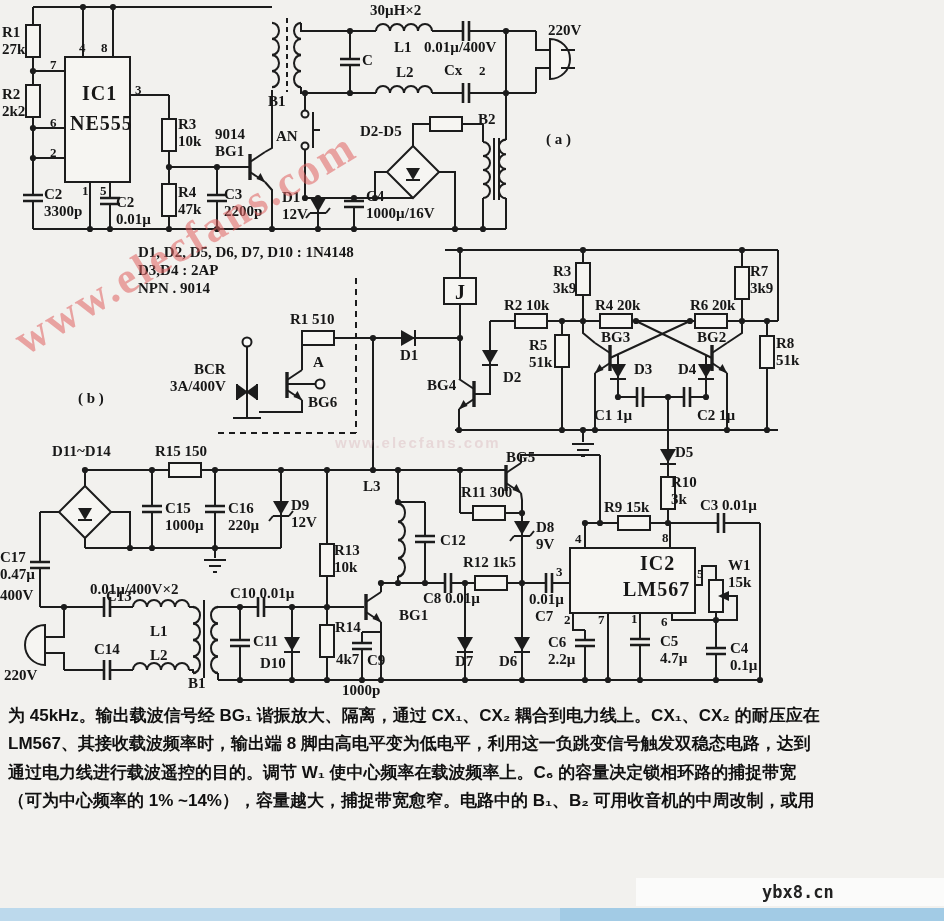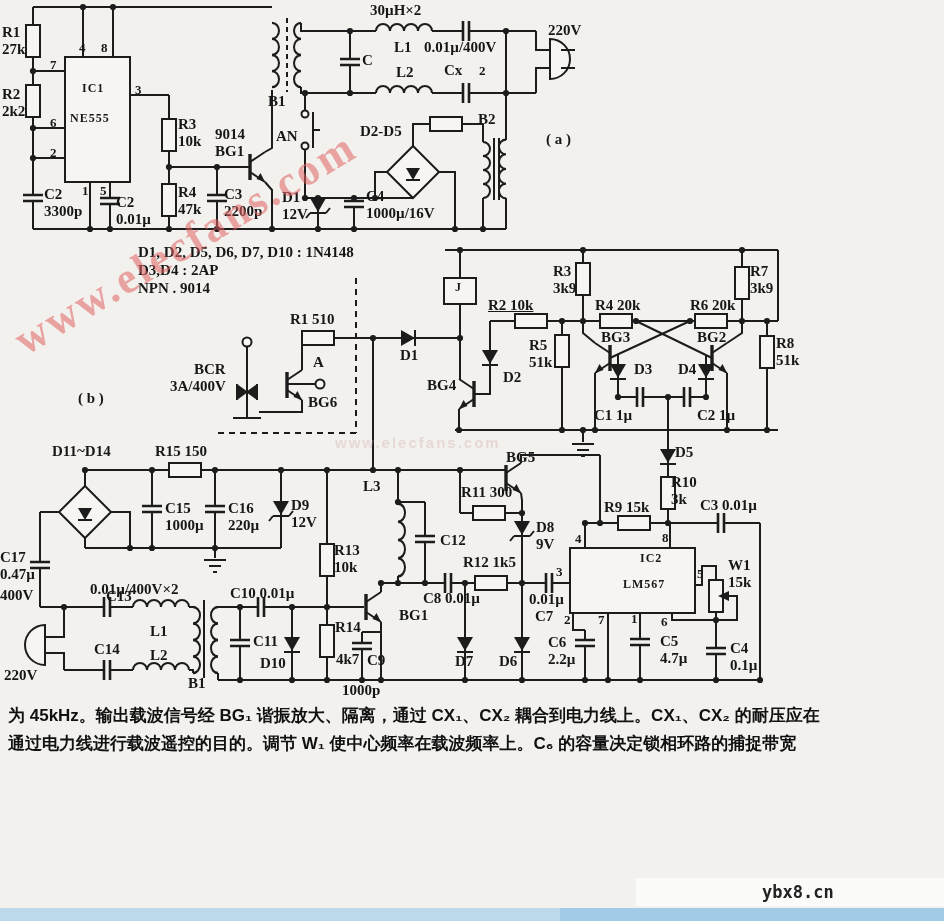--- a/index.html
+++ b/index.html
@@ -2,21 +2,21 @@
 <html><head>
 <meta charset="utf-8">
 <style>
   html,body{margin:0;padding:0;}
   #stage{position:relative;width:944px;height:921px;background:#f2f1ee;overflow:hidden;
          font-family:"Liberation Serif", serif;}
   svg{position:absolute;left:0;top:0;}
   .lbl{position:absolute;font:bold 15px/1.12 "Liberation Serif", serif;color:#171717;
        white-space:pre-line;letter-spacing:0;}
   .lbl.pin{font-size:13px;font-weight:bold;}
-  .lbl.ic{font-size:12px;letter-spacing:1px;font-family:Liberation Serif, serif;}
+  .lbl.ic{font-size:20px;letter-spacing:1px;font-family:Liberation Serif, serif;}
   .wm{position:absolute;left:18px;top:318px;font:bold 44px "Liberation Serif", serif;
       color:rgba(224,96,96,0.55);letter-spacing:3px;transform:rotate(-31deg);
       transform-origin:left center;pointer-events:none;}
   .wm2{position:absolute;left:335px;top:434px;font:bold 15px "Liberation Sans", sans-serif;
       color:rgba(205,150,160,0.28);letter-spacing:2px;pointer-events:none;}
   .caption{position:absolute;left:8px;top:702px;width:930px;
       font:bold 17px/28.4px "Liberation Sans", sans-serif;color:#111;}
   .cap-indent{display:inline-block;width:52px;}
   .cap-title{margin-right:14px;}
   .site-band{position:absolute;left:636px;top:878px;width:308px;height:28px;background:#fbfbfa;}
@@ -388,21 +388,21 @@
       <div class="lbl" style="left: 138px; top: 262px;">D3,D4 : 2AP</div>
       <div class="lbl" style="left: 138px; top: 280px;">NPN . 9014</div>
       <div class="lbl" style="left: 78px; top: 390px;">( b )</div>
       <div class="lbl" style="left: 290px; top: 311px;">R1 510</div>
       <div class="lbl" style="left: 313px; top: 354px;">A</div>
       <div class="lbl" style="left: 194px; top: 361px;">BCR</div>
       <div class="lbl" style="left: 170px; top: 378px;">3A/400V</div>
       <div class="lbl" style="left: 308px; top: 394px;">BG6</div>
       <div class="lbl" style="left: 400px; top: 347px;">D1</div>
       <div class="lbl ic" style="left: 455px; top: 281px;">J</div>
-      <div class="lbl" style="left: 488px; top: 297px; text-decoration: underline;">R2 10k</div>
+      <div class="lbl" style="left: 504px; top: 297px;">R2 10k</div>
       <div class="lbl" style="left: 553px; top: 263px;">R3
 3k9</div>
       <div class="lbl" style="left: 595px; top: 297px;">R4 20k</div>
       <div class="lbl" style="left: 690px; top: 297px;">R6 20k</div>
       <div class="lbl" style="left: 750px; top: 263px;">R7
 3k9</div>
       <div class="lbl" style="left: 529px; top: 337px;">R5
 51k</div>
       <div class="lbl" style="left: 776px; top: 335px;">R8
 51k</div>
@@ -477,21 +477,23 @@
 4.7µ</div>
       <div class="lbl" style="left: 730px; top: 640px;">C4
 0.1µ</div>
     </div>
 
   <div class="wm">www.elecfans.com</div>
   <div class="wm2">www.elecfans.com</div>
 
   <div class="caption">
     <div class="cap-line">为 45kHz。输出载波信号经 BG₁ 谐振放大、隔离，通过 CX₁、CX₂ 耦合到电力线上。CX₁、CX₂ 的耐压应在</div>
+    <div class="cap-line">LM567、其接收载波频率时，输出端 8 脚由高电平变为低电平，利用这一负跳变信号触发双稳态电路，达到</div>
     <div class="cap-line">通过电力线进行载波遥控的目的。调节 W₁ 使中心频率在载波频率上。C₆ 的容量决定锁相环路的捕捉带宽</div>
+    <div class="cap-line">（可为中心频率的 1% ~14%），容量越大，捕捉带宽愈窄。电路中的 B₁、B₂ 可用收音机的中周改制，或用</div>
   </div>
 
   <div class="site-band"></div>
   <div class="site">ybx8.cn</div>
   <div class="bar-l" style="background: rgb(188, 217, 236);"></div>
   <div class="bar-r" style="background: rgb(162, 203, 229);"></div>
 
 </div>
 
 </body></html>

